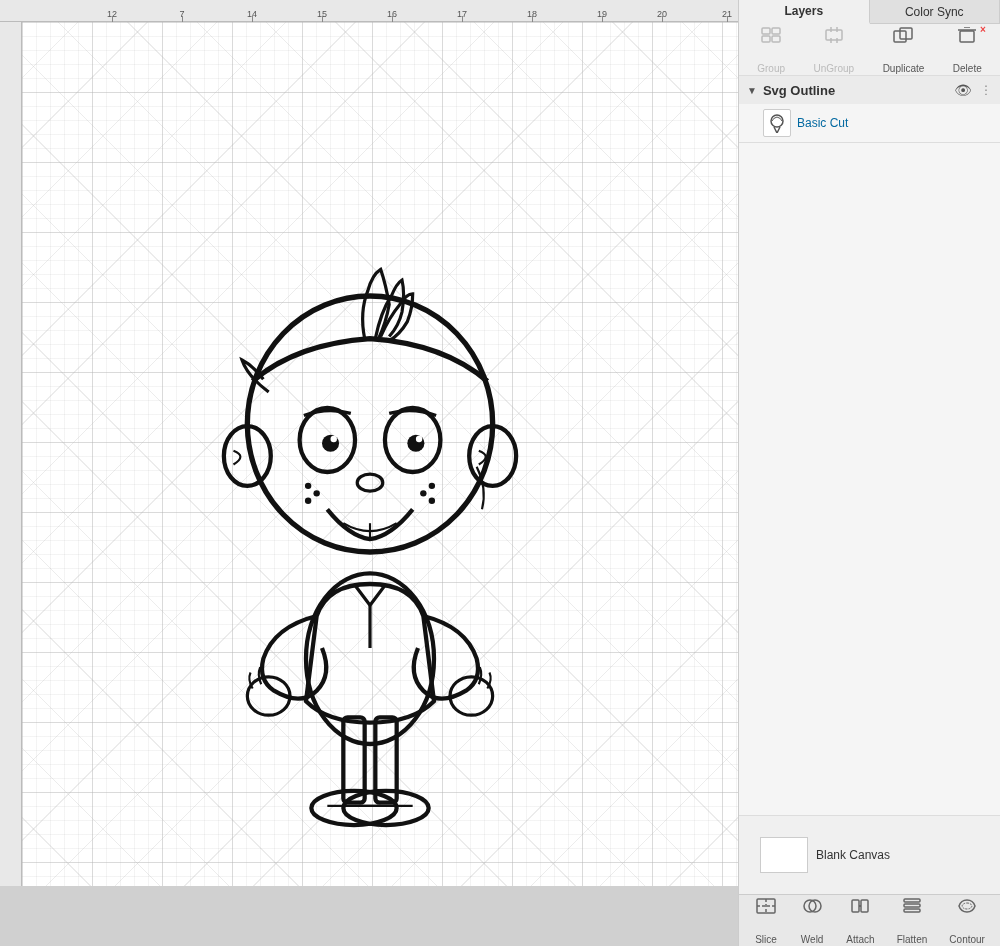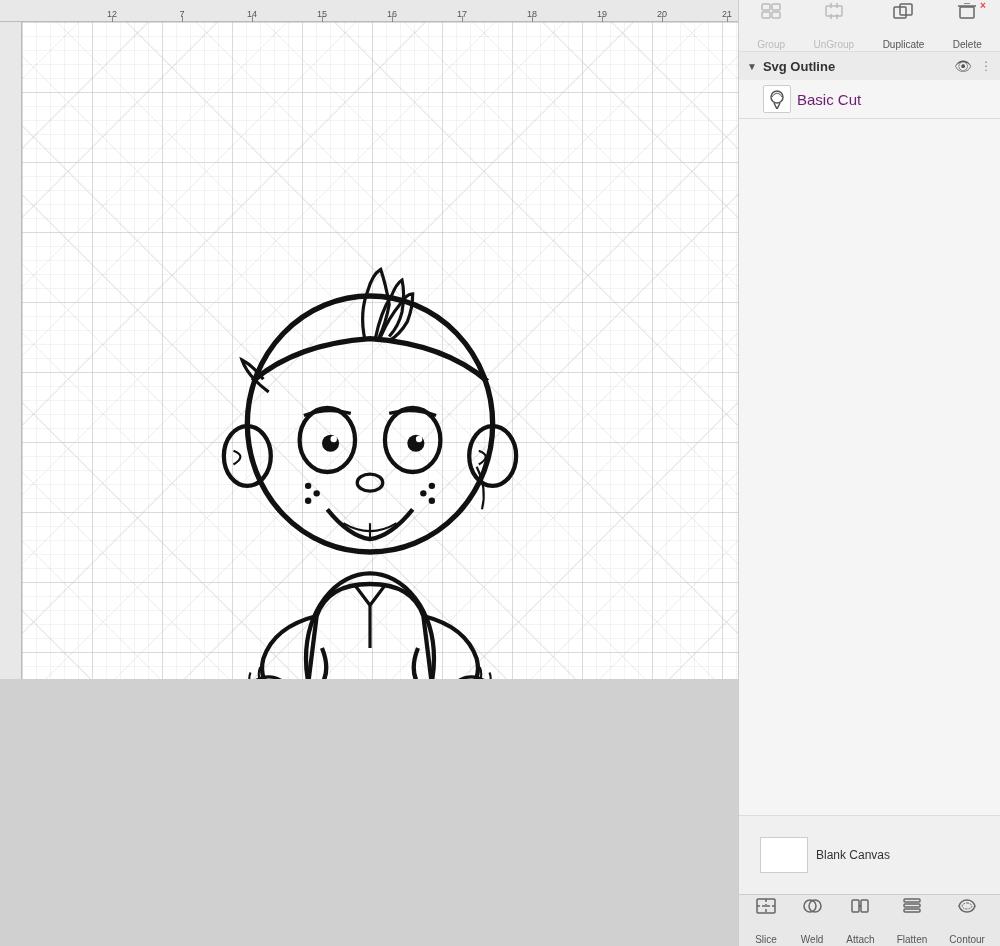--- a/index.html
+++ b/index.html
@@ -1,21 +1,21 @@
 <!DOCTYPE html>
 <html><head>
   <meta charset="utf-8">
   <style>
     * { margin: 0; padding: 0; box-sizing: border-box; }
     body { width: 1000px; height: 946px; overflow: hidden; font-family: Arial, sans-serif; font-size: 12px; background: #d0d0d0; display: flex; }
 
     
     .canvas-area {
       width: 738px;
-      height: 679px;
+      height: 886px;
       position: relative;
       background: #c8c8c8;
       overflow: hidden;
     }
 
     
     .ruler-top {
       position: absolute;
       top: 0; left: 0; right: 0;
       height: 22px;
@@ -258,22 +258,22 @@
       border: 1px solid #ccc;
       background: white;
       display: flex;
       align-items: center;
       justify-content: center;
       font-size: 16px;
       border-radius: 2px;
     }
 
     .layer-item-name {
-      font-size: 15px;
-      color: #701a75;
+      font-size: 12px;
+      color: #0369a1;
     }
 
     
     .blank-canvas-section {
       border-top: 1px solid #ddd;
       padding: 21px;
       background: #f0f0f0;
       display: flex;
       align-items: center;
       gap: 8px;
@@ -420,20 +420,28 @@
       <path d="M188 352 Q210 344 232 350" fill="none" stroke="#111" stroke-width="3"></path>
       <path d="M268 350 Q290 344 312 352" fill="none" stroke="#111" stroke-width="3"></path>
 
       <path d="M350 400 Q360 420 355 440" fill="none" stroke="#111" stroke-width="2"></path>
     </svg>
   </div>
 </div>
 
 <div class="right-panel">
 
+  <div class="panel-tabs">
+    <div class="panel-tab active">
+      <span>Layers</span>
+    </div>
+    <div class="panel-tab">
+      <span>Color Sync</span>
+    </div>
+  </div>
 
   <div class="panel-toolbar">
     <div class="toolbar-btn disabled">
       <div class="btn-icon">
         <svg width="20" height="16" viewBox="0 0 20 16">
           <rect x="1" y="1" width="8" height="6" rx="1" fill="none" stroke="#bbb" stroke-width="1.5"></rect>
           <rect x="11" y="1" width="8" height="6" rx="1" fill="none" stroke="#bbb" stroke-width="1.5"></rect>
           <rect x="1" y="9" width="8" height="6" rx="1" fill="none" stroke="#bbb" stroke-width="1.5"></rect>
           <rect x="11" y="9" width="8" height="6" rx="1" fill="none" stroke="#bbb" stroke-width="1.5"></rect>
         </svg>

